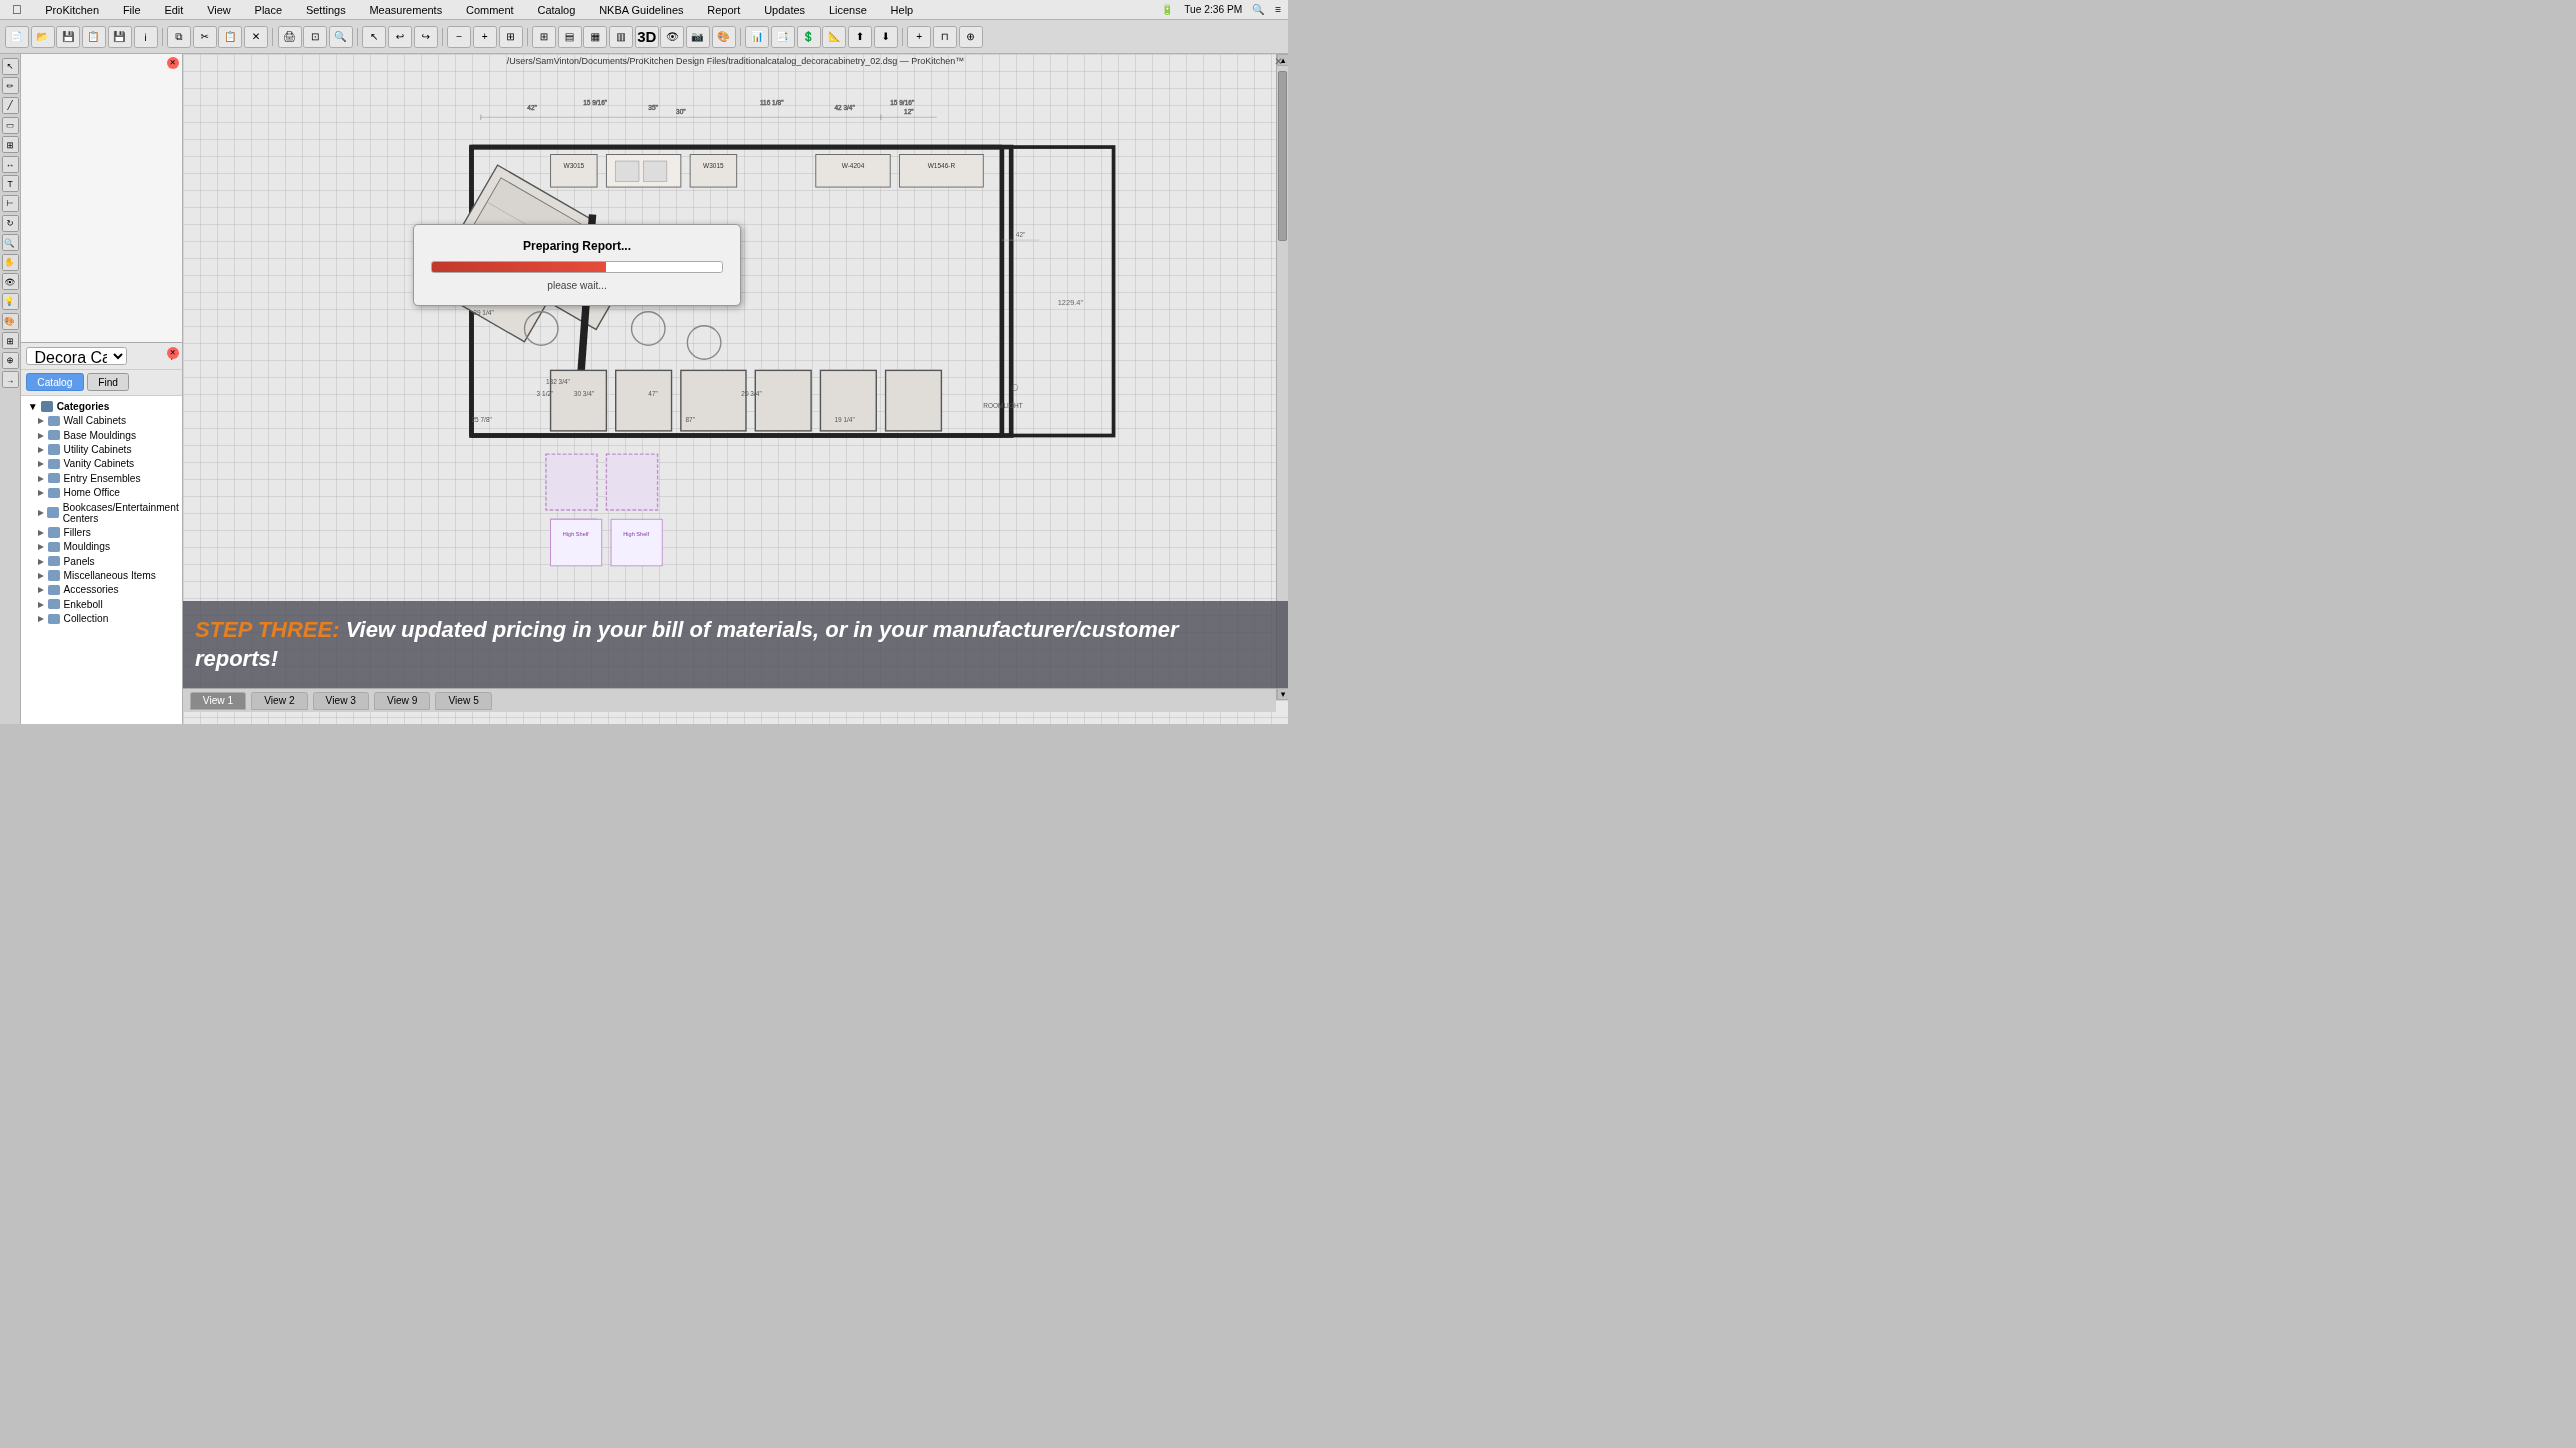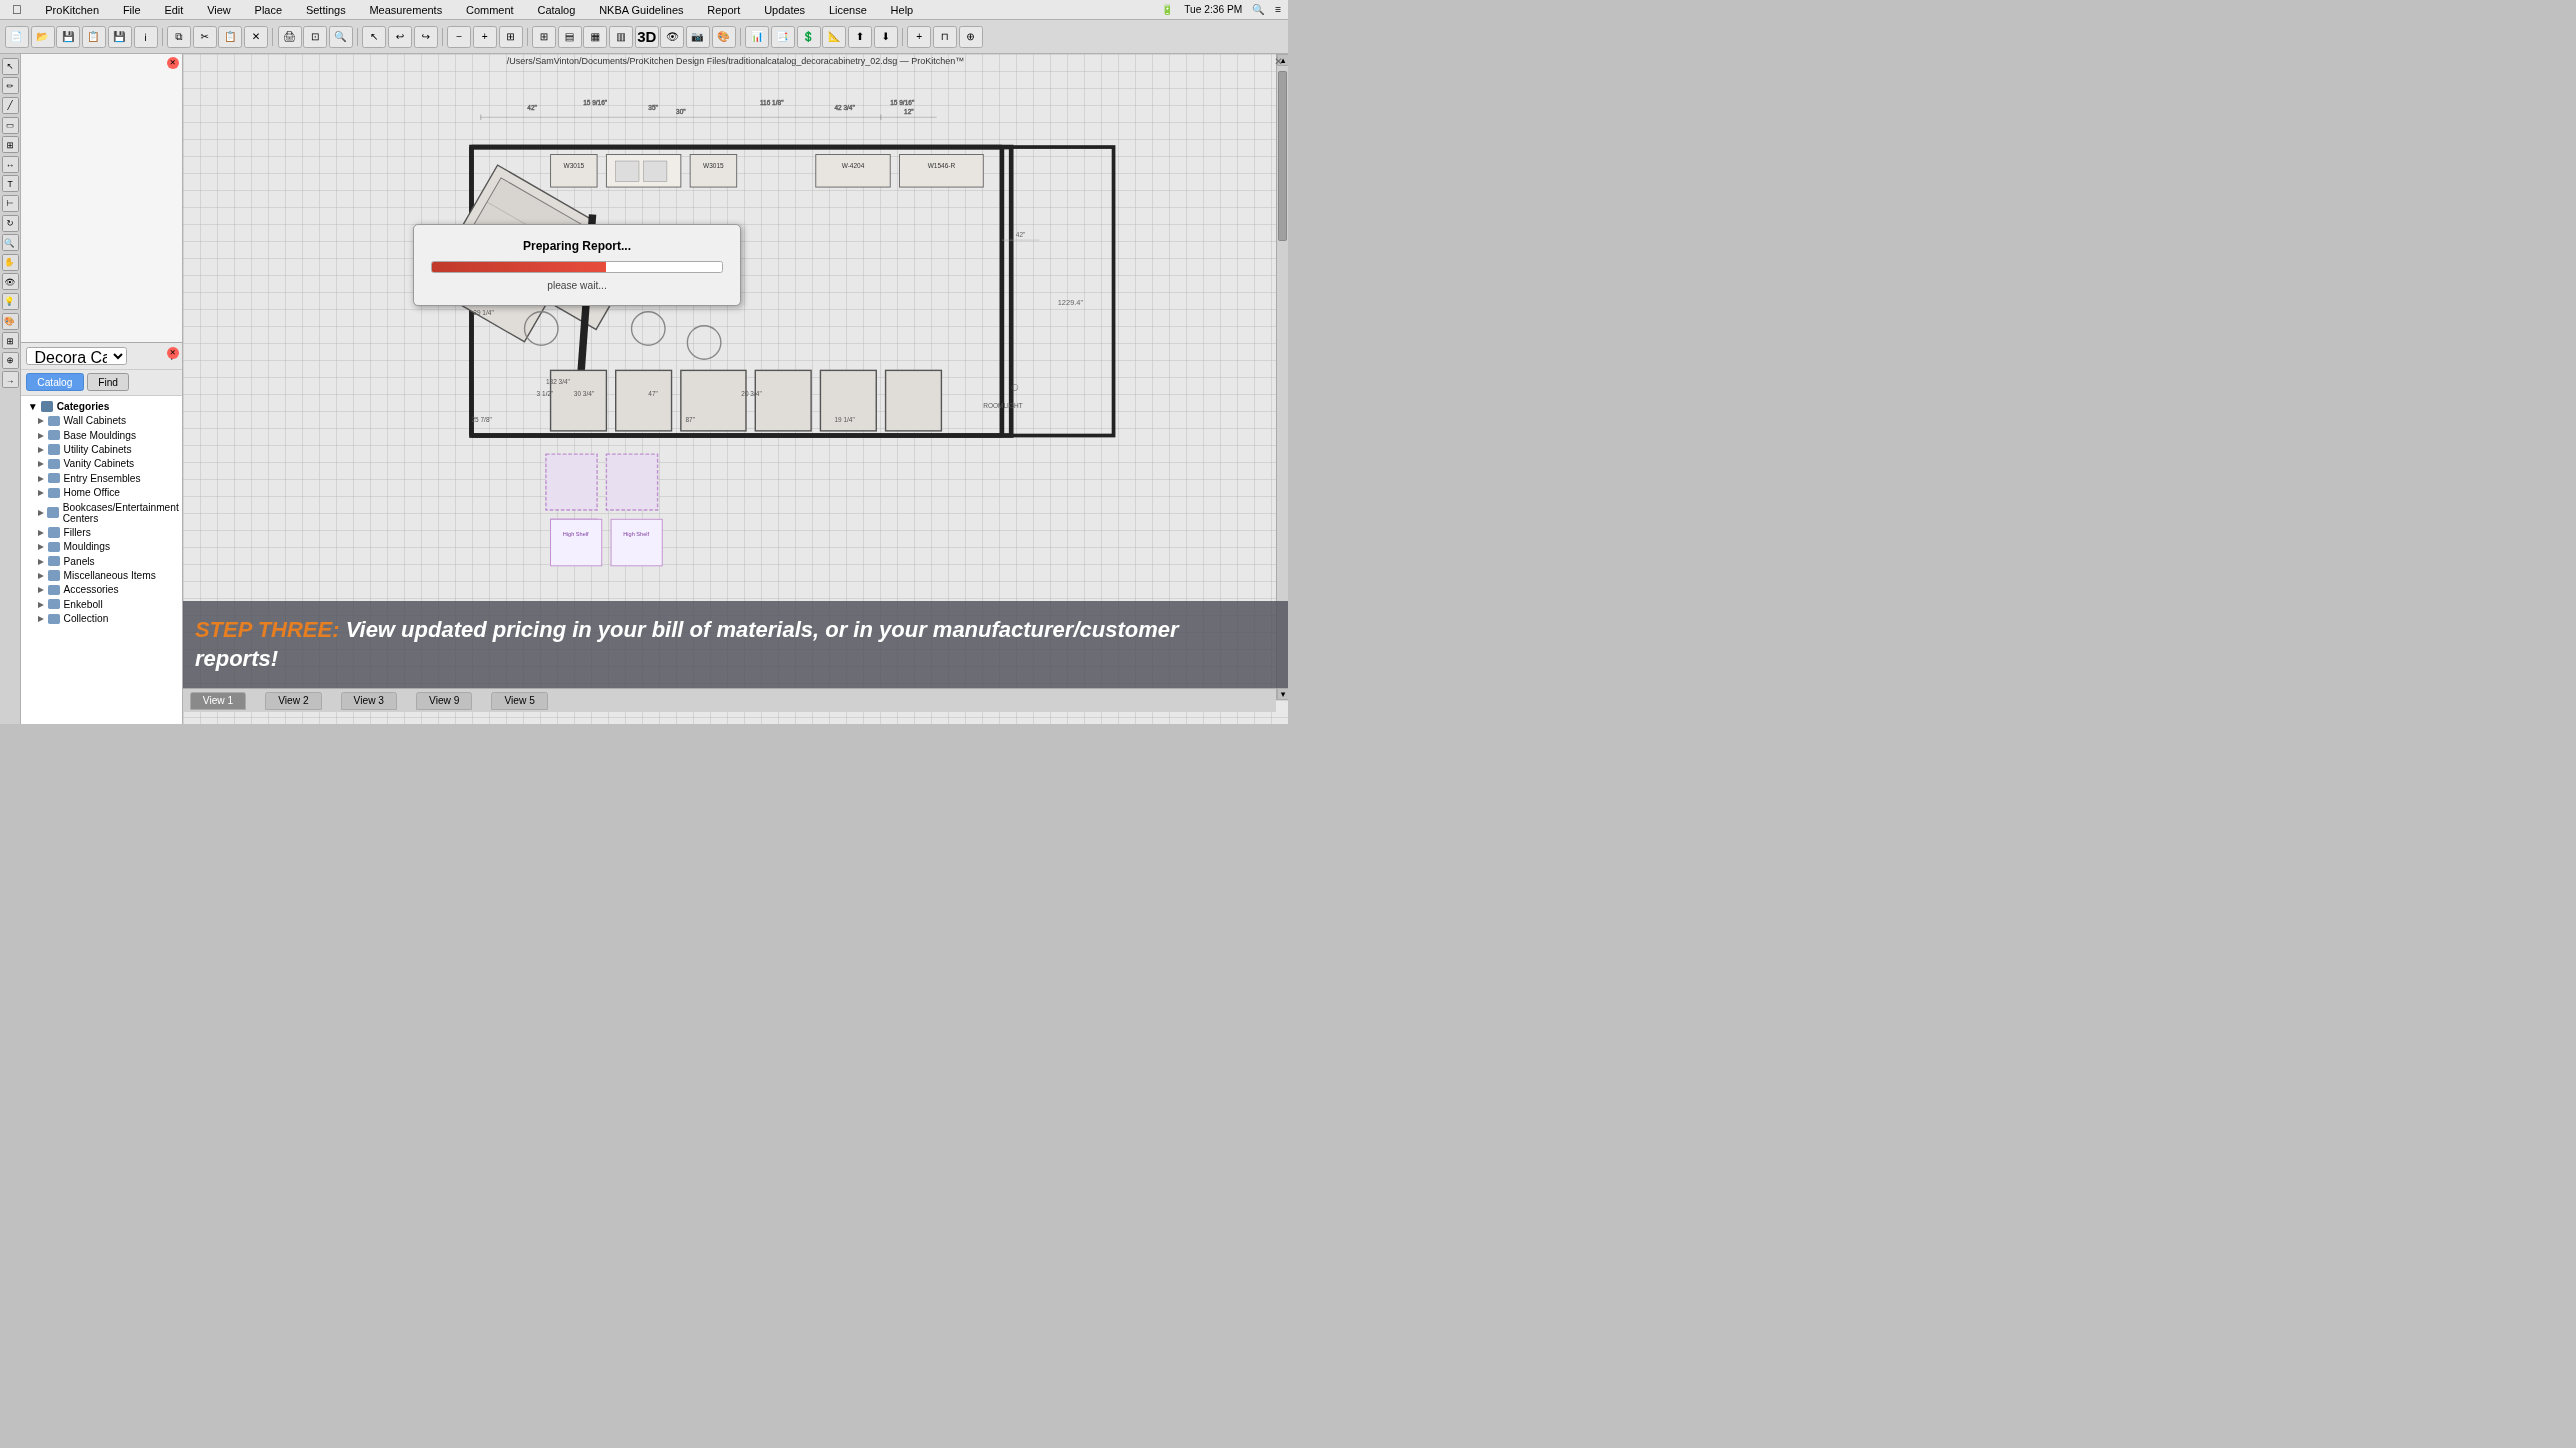--- a/index.html
+++ b/index.html
@@ -63,21 +63,21 @@
     .progress-bar-bg { width: 100%; height: 12px; background: white; border: 0.9px solid #aaa; border-radius: 2.6px; overflow: hidden; margin-bottom: 6.8px; }
     .progress-bar-fill { height: 100%; background: linear-gradient(to right, #c0392b, #e74c3c); width: 60%; }
     .dialog-subtitle { font-size: 10.2px; text-align: center; color: #444; }
 
     
     .step-banner { position: absolute; bottom: 36px; left: -8.5px; right: 0; background: rgba(80,80,90,0.82); padding: 15.3px 20.4px; z-index: 50; }
     .step-banner-text { font-size: 22px; font-weight: bold; color: white; line-height: 1.3; font-style: italic; }
     .step-highlight { color: #e67e22; }
 
     
-    .view-tabs-bar { height: 24px; background: #d0d0d0; border-top: 0.9px solid #aaa; display: flex; align-items: center; padding: 0 6.8px; gap: 19px; }
+    .view-tabs-bar { height: 24px; background: #d0d0d0; border-top: 0.9px solid #aaa; display: flex; align-items: center; padding: 0 6.8px; gap: 5px; }
     .view-tab { padding: 2.6px 12px; background: #c0c0c0; border: 0.9px solid #aaa; border-radius: 2.6px 2.6px 0 0; font-size: 10.2px; cursor: pointer; }
     .view-tab.active { background: #8a8a8a; color: white; }
 
     
     .v-scroll { position: absolute; right: 0; top: 0; bottom: 24px; width: 12px; background: #d0d0d0; border-left: 0.9px solid #aaa; }
     .h-scroll { position: absolute; bottom: 24px; left: 0; right: 12px; height: 12px; background: #d0d0d0; border-top: 0.9px solid #aaa; display: flex; }
     .scroll-thumb { background: #a0a0a0; border: 0.9px solid #888; border-radius: 1.7px; }
     .h-scroll-thumb { height: 10.2px; width: 153px; margin-top: 0.9px; margin-left: 34px; }
     .v-scroll-thumb { position: absolute; top: 17px; left: 0.9px; right: 0.9px; height: 170px; background: #a0a0a0; border: 0.9px solid #888; border-radius: 1.7px; }
     .scroll-arrow { width: 12px; height: 12px; background: #c0c0c0; border: 0.9px solid #aaa; display: flex; align-items: center; justify-content: center; font-size: 7.7px; cursor: pointer; }

